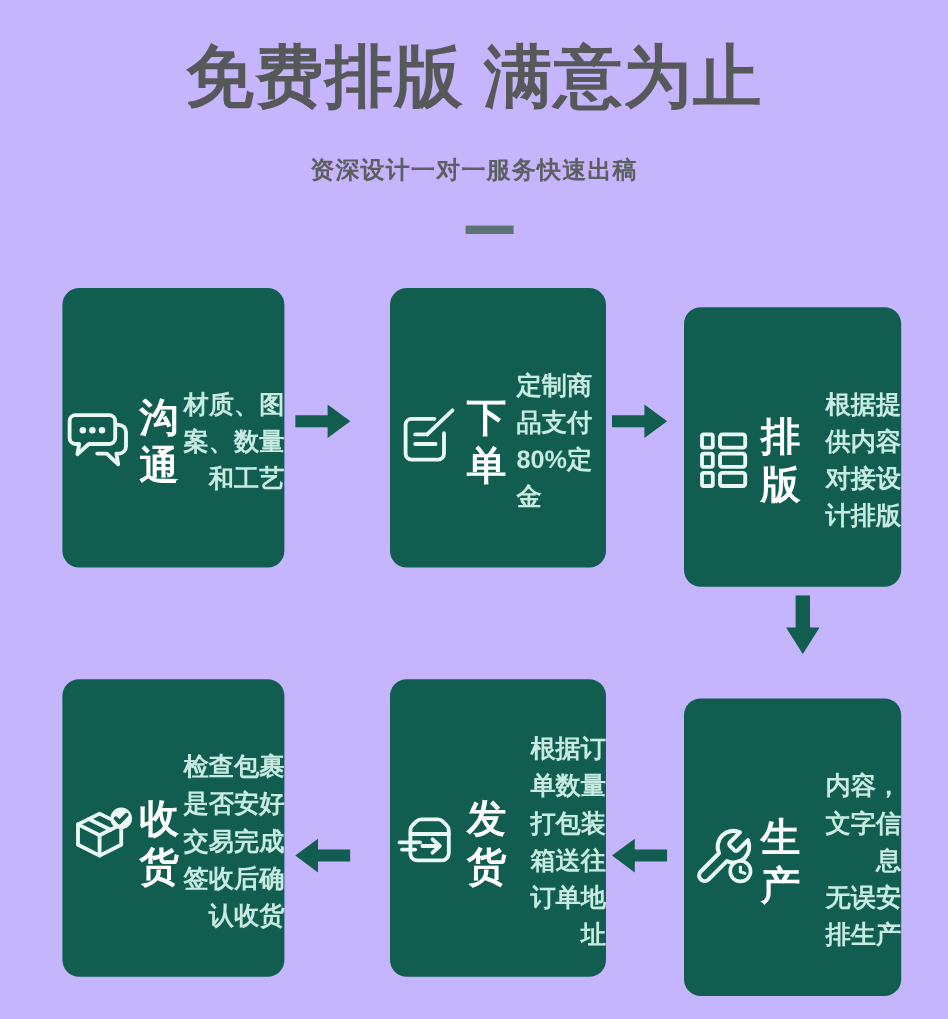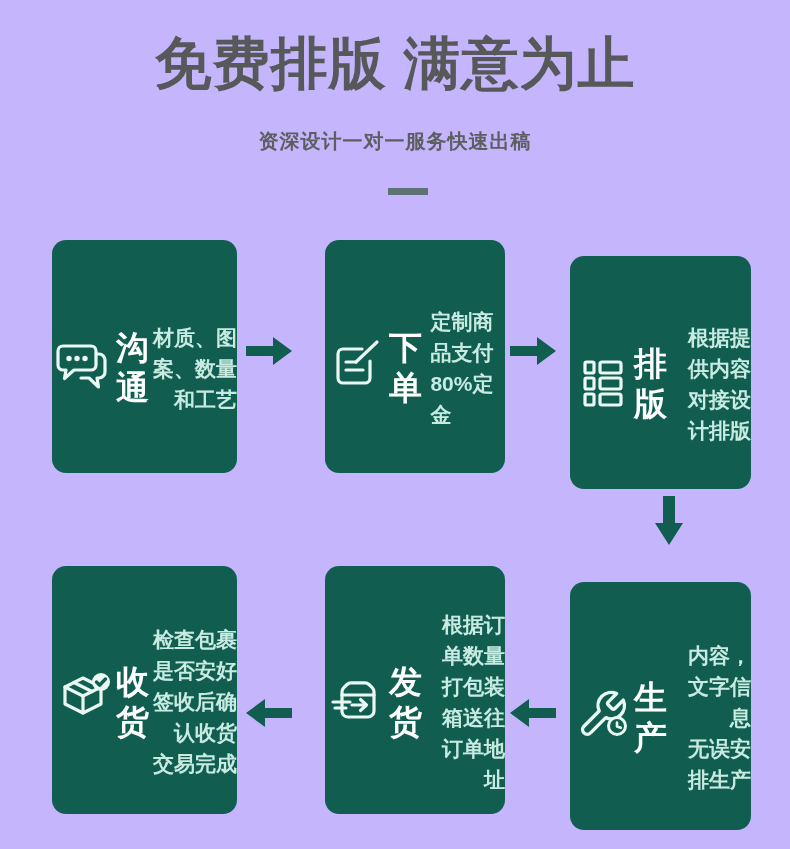--- a/index.html
+++ b/index.html
@@ -100,22 +100,22 @@
       <path d="M31 10 L49 19 V36 L31 45 L13 36 V19 Z"></path>
       <path d="M13 19 L31 28 L49 19"></path>
       <line x1="31" y1="28" x2="31" y2="45"></line>
       <path d="M22 14.5 L40 23.5"></path>
       <circle cx="49" cy="14" r="9" fill="#E9F8F3" stroke="none"></circle>
       <path d="M44.5 14 l3 3.2 6 -6.2" stroke="#115E50" stroke-width="3.4"></path>
     </svg>
     <div class="step-title">收货</div>
     <div class="step-desc">
       <div>检查包裹是否安好</div>
+      <div>交易完成</div>
       <div>签收后确认收货</div>
-      <div>交易完成</div>
     </div>
   </div>
 
   <div class="step-box row2 col2">
     <svg class="step-icon" viewBox="0 0 64 64" fill="none" stroke="#E9F8F3" stroke-width="3.2" stroke-linecap="round" stroke-linejoin="round">
       <path d="M17 44 V24 a6 6 0 0 1 1.8 -4.3 L22 16.5 a6 6 0 0 1 4.2 -1.7 h13.6 a6 6 0 0 1 4.2 1.7 l3.2 3.2 A6 6 0 0 1 49 24 v19 a6 6 0 0 1 -6 6 H23 a6 6 0 0 1 -6 -5 z"></path>
       <line x1="17" y1="27" x2="49" y2="27"></line>
       <line x1="8" y1="34" x2="25" y2="34"></line>
       <line x1="10" y1="40" x2="21" y2="40"></line>
       <line x1="27" y1="37" x2="40" y2="37"></line>

